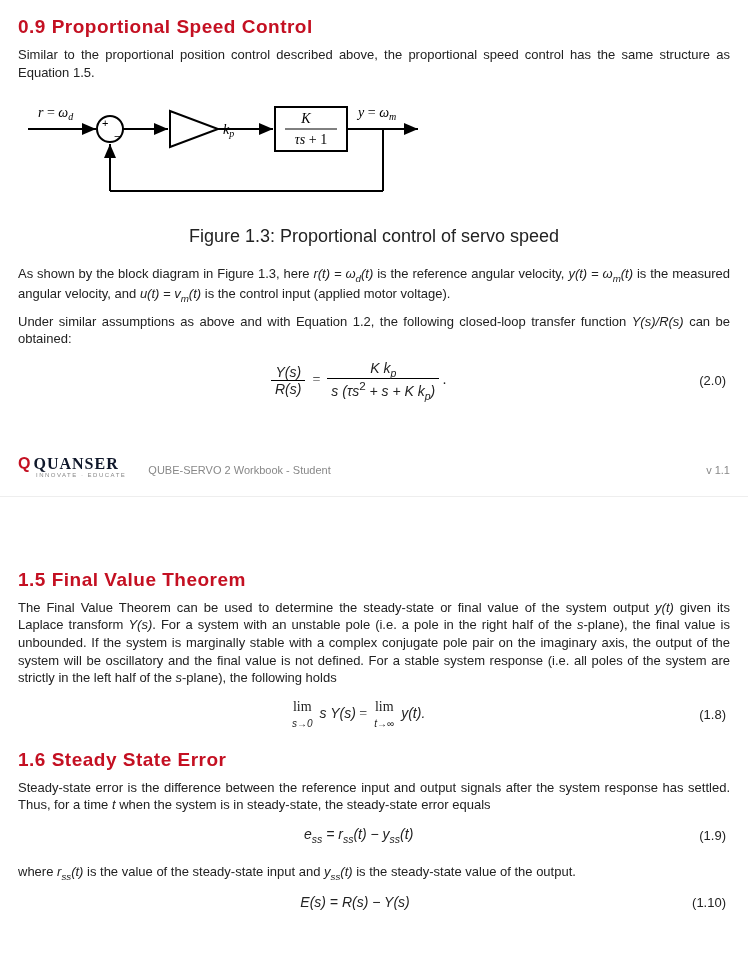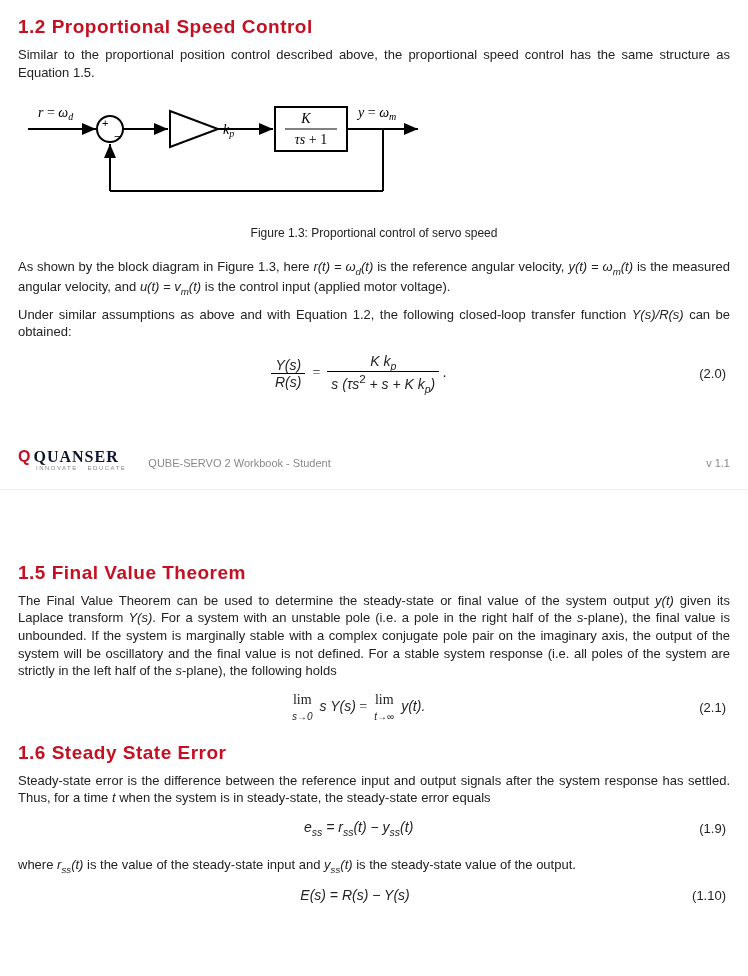--- a/index.html
+++ b/index.html
@@ -26,21 +26,21 @@
   p.body {
     margin: 8px 0;
     line-height: 1.35;
     text-align: justify;
   }
   .figure-wrap {
     margin: 18px 0 8px 0;
   }
   .figure-caption {
     text-align: center;
-    font-size: 12px;
+    font-size: 18px;
     margin: 14px 0 18px 0;
   }
   .eq-row {
     display: flex;
     align-items: center;
     margin: 12px 0 18px 0;
   }
   .eq-spacer   { flex: 1; }
   .eq-expr {
     font-family: "Cambria Math", Georgia, serif;
@@ -113,21 +113,21 @@
   .frac .den { display:block; padding:0 4px; }
   .math { font-family:Liberation Sans, sans-serif; font-style:italic; }
   .upright { font-style: normal; }
   sub { font-size: 0.75em; }
 </style>
 </head>
 <body>
 
 <div class="page">
 
-  <div class="section-heading">1.2  Proportional Speed Control</div>
+  <div class="section-heading">0.9  Proportional Speed Control</div>
 
   <p class="body">Similar to the proportional position control described above, the proportional speed control has the same structure as Equation 1.5.</p>
 
   <div class="figure-wrap">
     <svg class="bd-svg" viewBox="0 0 420 110">
       <defs>
         <marker id="ah" markerWidth="8" markerHeight="8" refX="7" refY="3" orient="auto">
           <path d="M0,0 L7,3 L0,6 Z" fill="#000"></path>
         </marker>
       </defs>
@@ -229,21 +229,21 @@
         <span style="font-size:10px;" class="math">s→0</span>
       </span>
       &nbsp;<span class="math">s Y(s)</span>&nbsp;=&nbsp;
       <span style="display:inline-block; text-align:center; vertical-align:middle;">
         <span class="upright">lim</span><br>
         <span style="font-size:10px;" class="math">t→∞</span>
       </span>
       &nbsp;<span class="math">y(t).</span>
     </div>
     <div class="eq-spacer"></div>
-    <div class="eq-num">(2.1)</div>
+    <div class="eq-num">(1.8)</div>
   </div>
 
   <div class="section-heading">1.6  Steady State Error</div>
 
   <p class="body">
     Steady-state error is the difference between the reference input and output signals after the system response has settled. Thus, for a time <span class="math">t</span> when the system is in steady-state, the steady-state error equals
   </p>
 
   <div class="eq-row">
     <div class="eq-spacer"></div>

